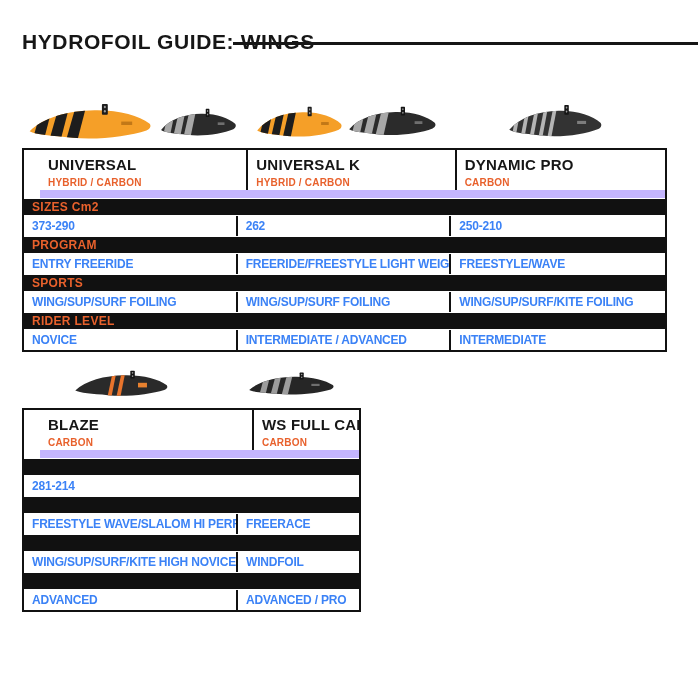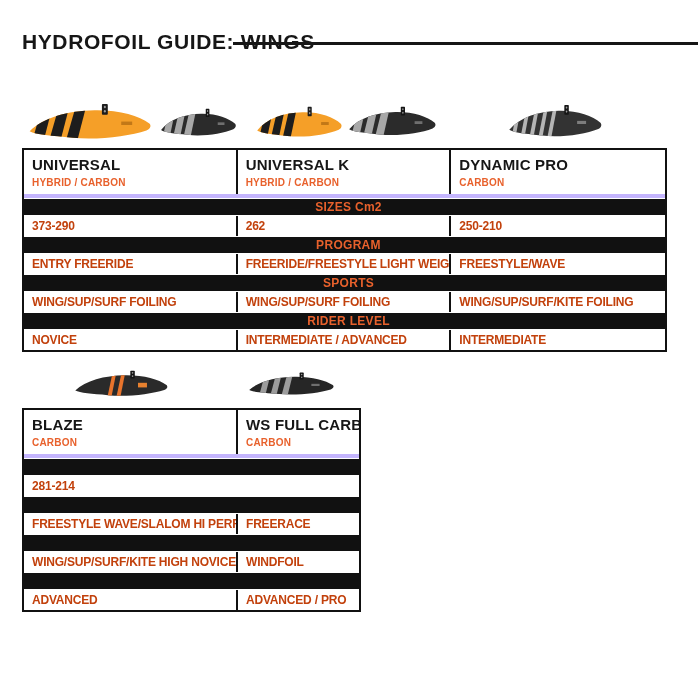--- a/index.html
+++ b/index.html
@@ -27,46 +27,46 @@
   .wing svg{display:block;width:100%;height:100%;}
 
   
   .spec-table{
     position:absolute;background:#ffffff;
     border:2px solid #111111;box-sizing:border-box;
   }
   #table1{left:22px;top:148px;width:645px;}
   #table2{left:22px;top:408px;width:339px;}
 
-  .hrow{display:grid;height:48px;box-sizing:border-box;border-bottom:4px solid #c4b5fd;}
+  .hrow{display:grid;height:48px;box-sizing:border-box;border-bottom:8px solid #c4b5fd;margin-left:16px;}
   #table1 .hrow{grid-template-columns:1fr 1fr 1fr;}
   #table2 .hrow{grid-template-columns:214px 1fr;}
   .hcell{
     padding:5px 4px 0 8px;box-sizing:border-box;overflow:hidden;
     border-right:2px solid #111;
   }
   .hcell:last-child{border-right:none;}
   .hname{font-size:15px;font-weight:800;letter-spacing:0.2px;line-height:19px;white-space:nowrap;}
   .hmat{font-size:10px;font-weight:800;letter-spacing:0.2px;line-height:17px;color:#E8612C;white-space:nowrap;}
 
   .bar{
     height:18px;box-sizing:border-box;background:#111111;
     border-top:1px solid #fff;border-bottom:1px solid #fff;
     color:#E8612C;font-size:12px;font-weight:800;letter-spacing:0.3px;
-    line-height:16px;padding-left:8px;white-space:nowrap;overflow:hidden;text-align:center;
+    line-height:16px;padding-left:8px;white-space:nowrap;overflow:hidden;
   }
 
   .vrow{display:grid;height:20px;box-sizing:border-box;}
   #table1 .vrow{grid-template-columns:1fr 1fr 1fr;}
   #table2 .vrow{grid-template-columns:214px 1fr;}
   .vcell{
     box-sizing:border-box;border-right:2px solid #111;
     font-size:12px;font-weight:700;letter-spacing:-0.2px;
     line-height:20px;padding-left:8px;white-space:nowrap;overflow:hidden;
-    color:#c2410c;
+    color:#3b82f6;
   }
   .vcell:last-child{border-right:none;}
 </style>
 </head>
 <body>
 
 <div class="canvas">
 
   <div class="page-title">HYDROFOIL GUIDE: WINGS</div>
   <div class="title-rule"></div>

